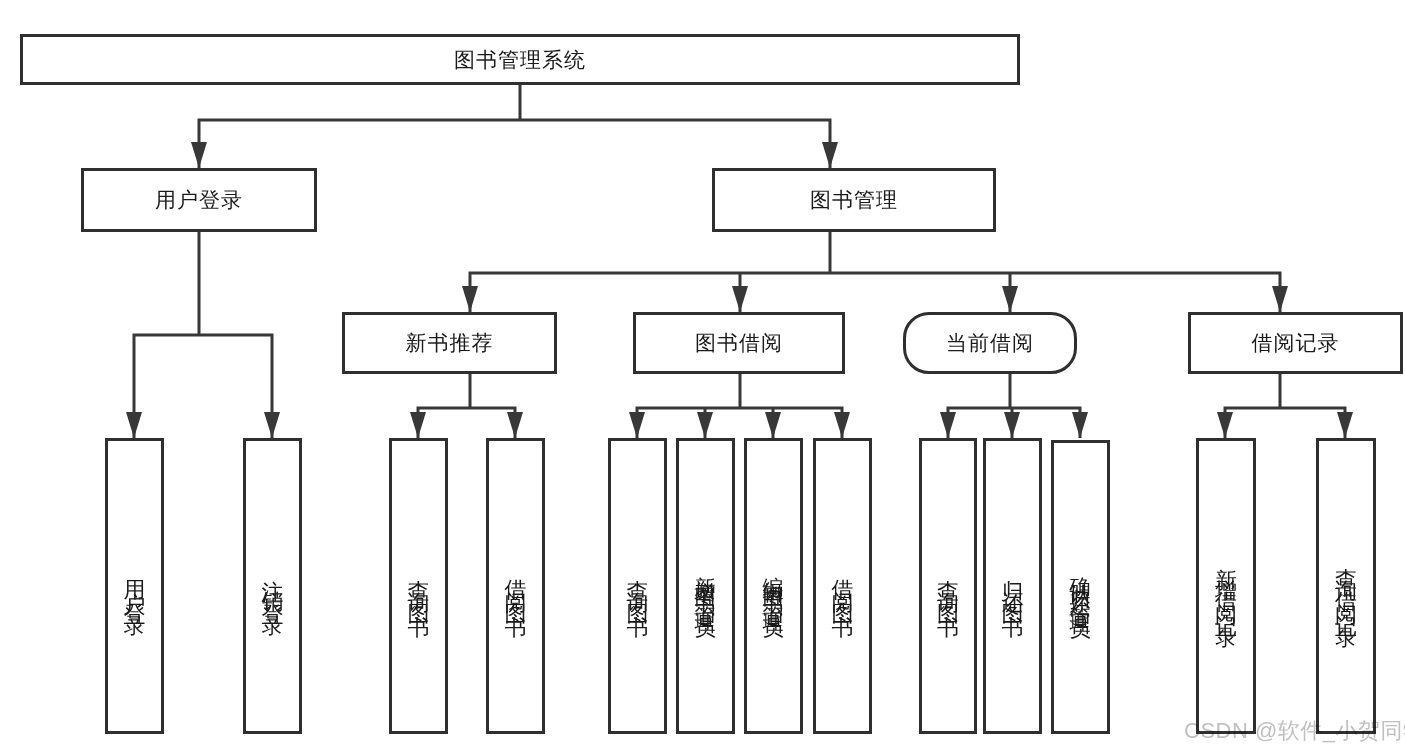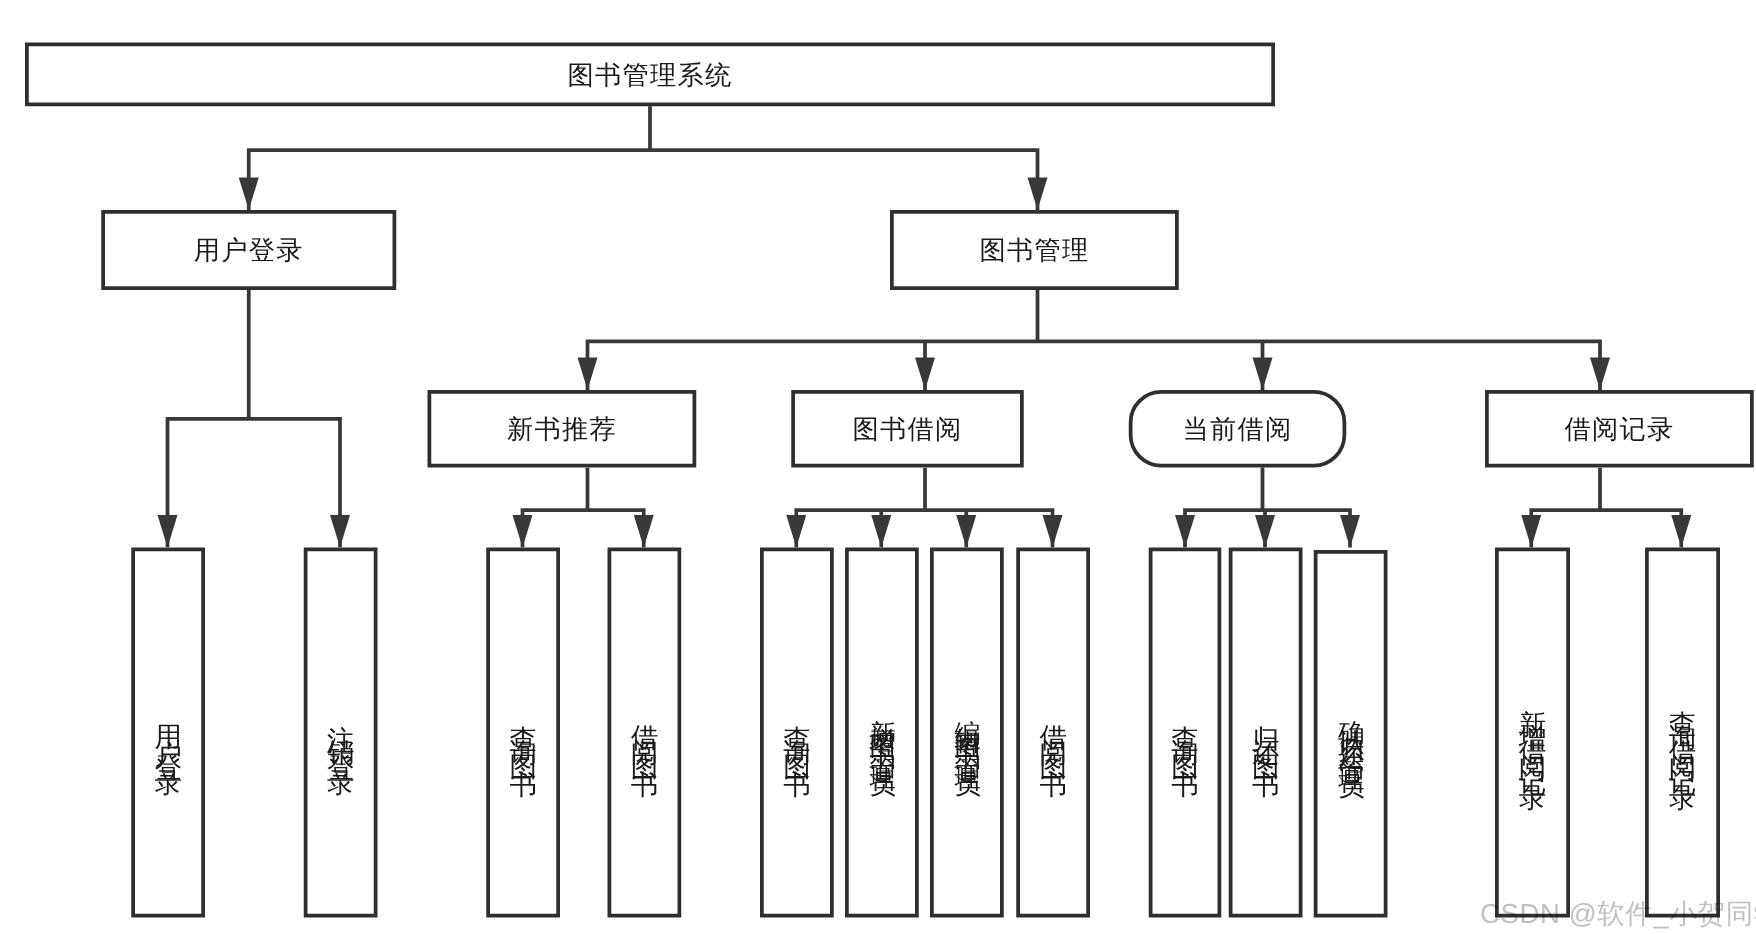--- a/index.html
+++ b/index.html
@@ -92,28 +92,28 @@
       </g>
   </svg>
 
   <div class="box" style="left:20px; top:14px; width:1000px; height:51px;margin-top:20px;">
     <span class="hlabel">图书管理系统</span>
   </div>
 
   <div class="box" style="left:81px; top:168px; width:236px; height:64px;">
     <span class="hlabel">用户登录</span>
   </div>
-  <div class="box" style="left:712px; top:168px; width:231px; height:64px;">
+  <div class="box" style="left:712px; top:168px; width:284px; height:64px;">
     <span class="hlabel">图书管理</span>
   </div>
 
   <div class="box" style="left:342px; top:312px; width:215px; height:62px;">
     <span class="hlabel">新书推荐</span>
   </div>
-  <div class="box" style="left:633px; top:312px; width:186px; height:62px;">
+  <div class="box" style="left:633px; top:312px; width:212px; height:62px;">
     <span class="hlabel">图书借阅</span>
   </div>
   <div class="box" style="left:903px; top:312px; width:174px; height:62px;border-radius:26px;">
     <span class="hlabel">当前借阅</span>
   </div>
   <div class="box" style="left:1188px; top:312px; width:215px; height:62px;">
     <span class="hlabel">借阅记录</span>
   </div>
 
   <div class="box leaf" style="left:105px; top:438px; width:59px; height:296px;">

